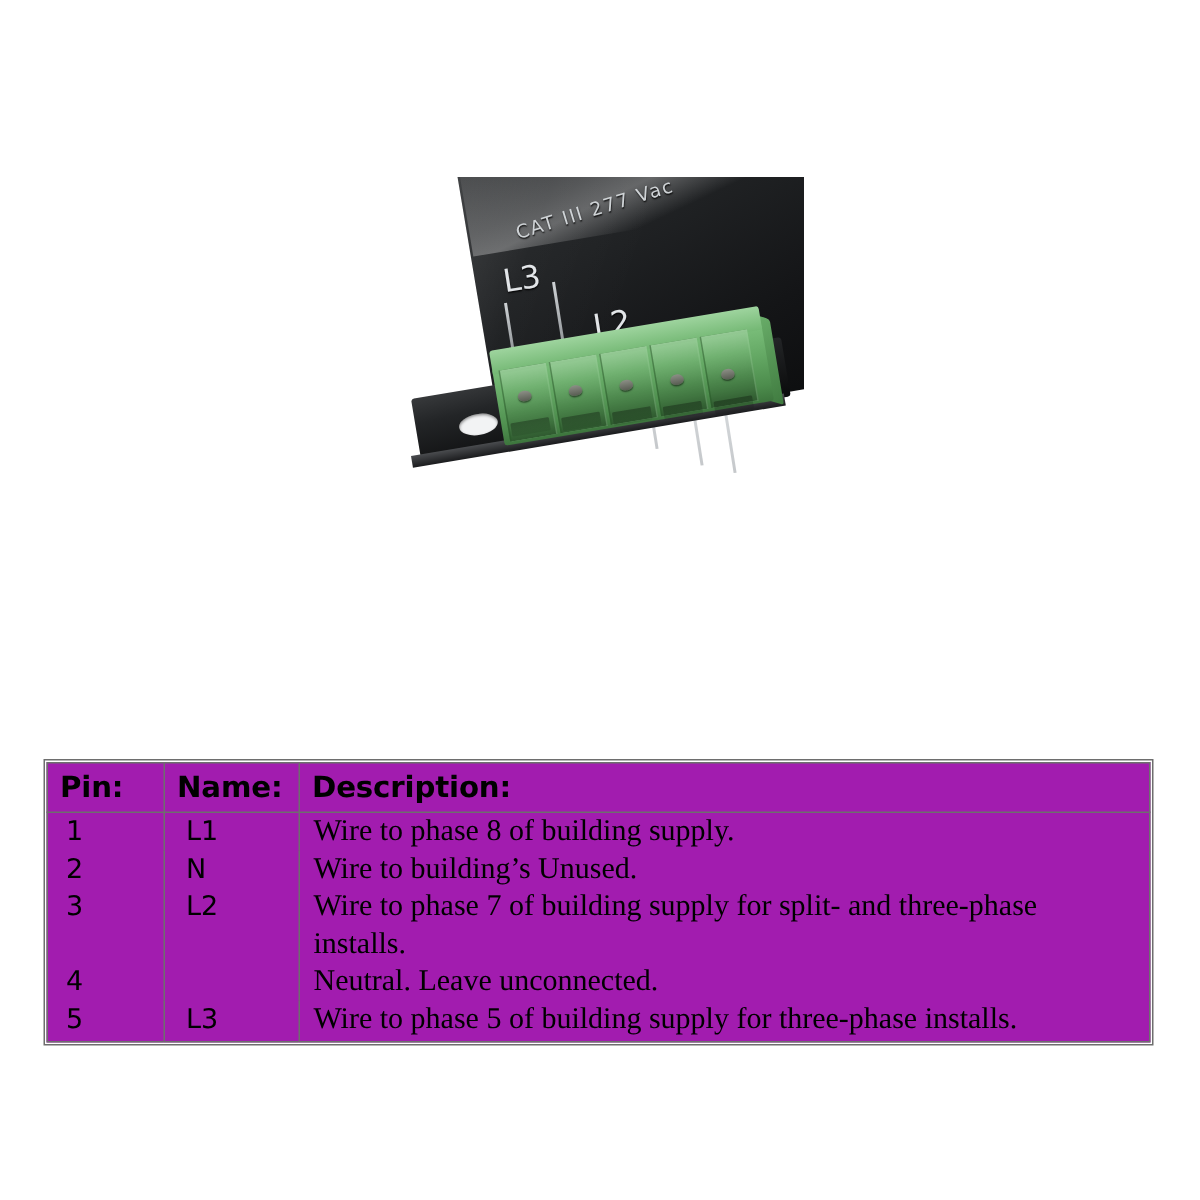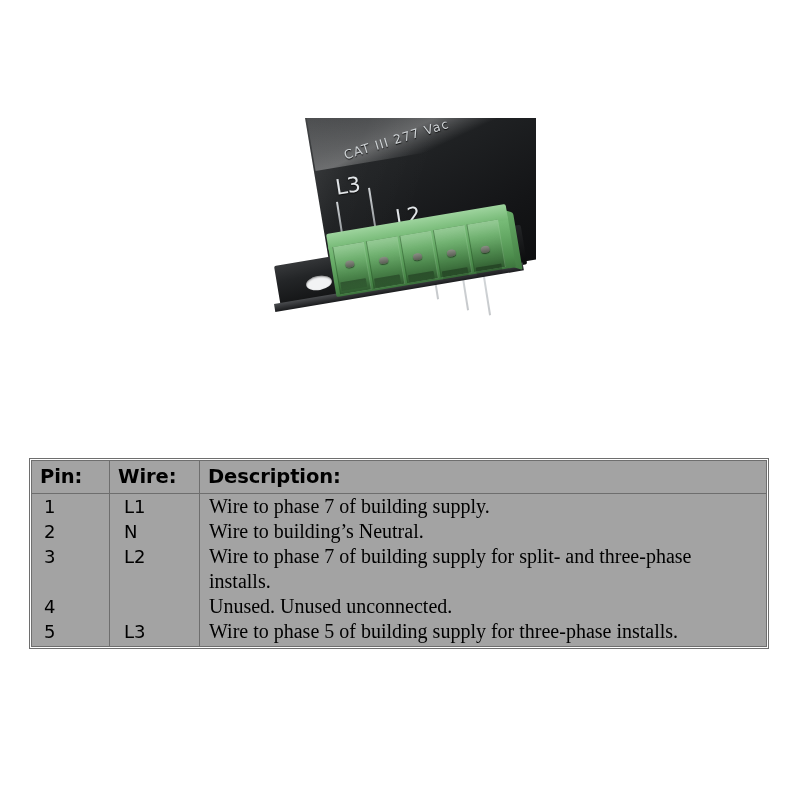--- a/index.html
+++ b/index.html
@@ -228,21 +228,22 @@
     top: 460px;
     width: 736px;
   }
   table.pinout {
     border-collapse: collapse;
     width: 100%;
     table-layout: fixed;
     border: 1px solid #6e6e6e;
     outline: 1px solid #6e6e6e;
     outline-offset: 1.5px;
-    background: #a3a3a3;
+    background: #a21caf;
+    margin-top: 48px;
   }
   table.pinout col.c-pin  { width: 78px;  }
   table.pinout col.c-name { width: 90px;  }
   table.pinout col.c-desc { width: auto;  }
 
   table.pinout th,
   table.pinout td {
     border-left: 1px solid #6e6e6e;
     border-right: 1px solid #6e6e6e;
     padding: 0 8px;
@@ -347,44 +348,44 @@
 <div id="pinout-table-wrap">
   <table class="pinout">
     <colgroup>
       <col class="c-pin">
       <col class="c-name">
       <col class="c-desc">
     </colgroup>
     <thead>
       <tr>
         <th>Pin:</th>
-        <th>Wire:</th>
+        <th>Name:</th>
         <th>Description:</th>
       </tr>
     </thead>
     <tbody>
       <tr>
         <td class="cell-pin">1</td>
         <td class="cell-name">L1</td>
-        <td class="cell-desc">Wire to phase 7 of building supply.</td>
+        <td class="cell-desc">Wire to phase 8 of building supply.</td>
       </tr>
       <tr>
         <td class="cell-pin">2</td>
         <td class="cell-name">N</td>
-        <td class="cell-desc">Wire to building’s Neutral.</td>
+        <td class="cell-desc">Wire to building’s Unused.</td>
       </tr>
       <tr>
         <td class="cell-pin">3</td>
         <td class="cell-name">L2</td>
         <td class="cell-desc">Wire to phase 7 of building supply for split- and three-phase installs.</td>
       </tr>
       <tr>
         <td class="cell-pin">4</td>
         <td class="cell-name"></td>
-        <td class="cell-desc">Unused. Unused unconnected.</td>
+        <td class="cell-desc">Neutral. Leave unconnected.</td>
       </tr>
       <tr>
         <td class="cell-pin">5</td>
         <td class="cell-name">L3</td>
         <td class="cell-desc">Wire to phase 5 of building supply for three-phase installs.</td>
       </tr>
     </tbody>
   </table>
 </div>
 

